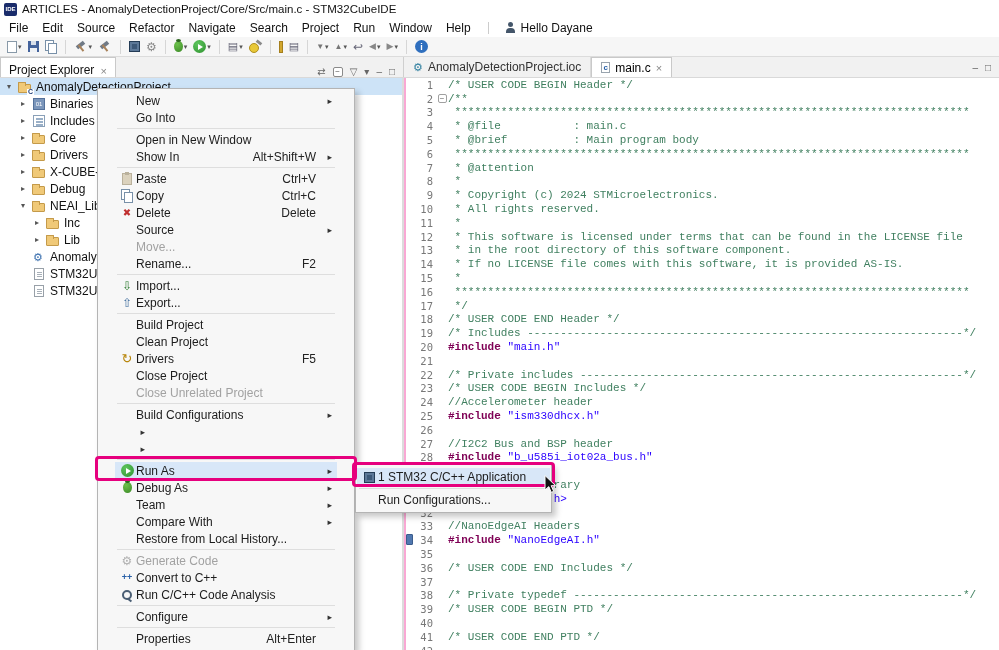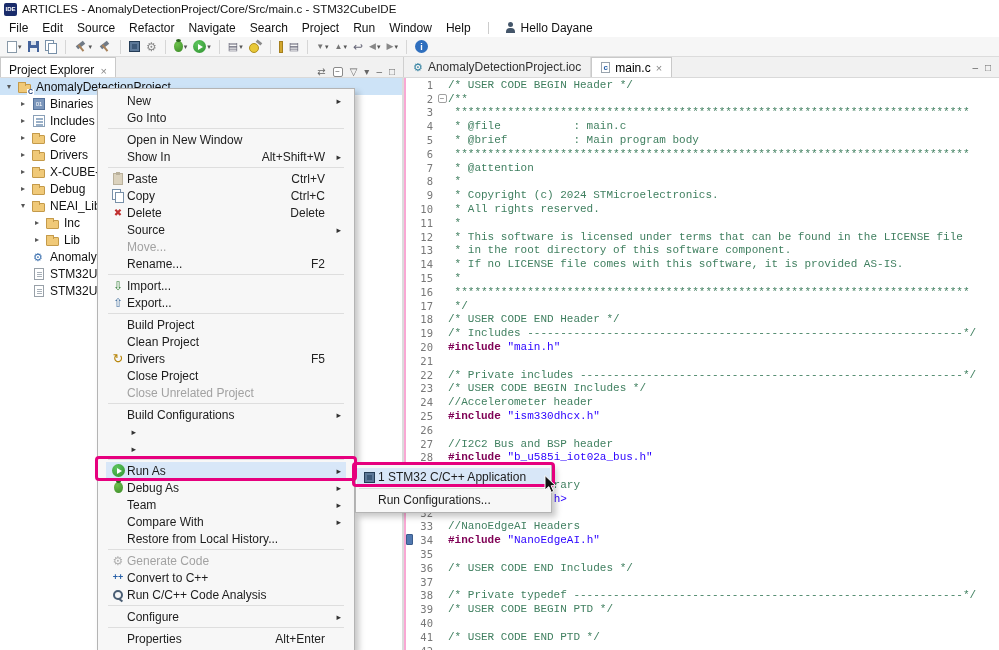--- a/index.html
+++ b/index.html
@@ -94,21 +94,21 @@
 .line-marker{position:absolute;left:0;top:1px;width:7px;height:11px;background:#5078b0;border:1px solid #3c5c8c;border-radius:1px}
 .ln-num{width:23px;flex:none;text-align:right;padding-right:3px;color:#787878;font-family:"DejaVu Sans Mono",monospace;font-size:10.5px}
 .ln-fold{width:12px;flex:none;display:flex;align-items:center;justify-content:center}
 .fold-box{width:9px;height:9px;border:1px solid #a0a0a0;border-radius:2px;background:#fff;color:#666;font-size:8px;line-height:7px;text-align:center}
 .ln-code{font-family:Liberation Mono, monospace;font-size:11px;white-space:pre}
 .sg-comment{color:#3F7F5F}
 .sg-pp{color:#7F0055;font-weight:bold}
 .sg-str{color:#2A00FF}
 
 
-.cm{position:absolute;left:97px;top:88px;width:258px;background:#f7f7f7;border:1px solid #b4b4b4;box-shadow:4px 4px 6px rgba(0,0,0,.22);padding:3px 8px;font-size:12px;z-index:20}
+.cm{position:absolute;left:97px;top:88px;width:258px;background:#f7f7f7;border:1px solid #b4b4b4;box-shadow:4px 4px 6px rgba(0,0,0,.22);padding:3px 17px;font-size:12px;z-index:20}
 .cm-item{height:17px;display:flex;align-items:center;padding:0 3px;color:#1c1c1c}
 .cm-item.selected{background:#d8e7f8}
 .cm-item.disabled{color:#a2a2a2}
 .cm-item.disabled .g-ic{color:#b0b0b0!important}
 .cm-ic{width:18px;flex:none;display:flex;align-items:center;justify-content:center}
 .cm-label{flex:1;white-space:nowrap}
 .cm-sc{color:#222;padding-right:7px;white-space:nowrap}
 .cm-ar{width:11px;flex:none;color:#333;font-size:9px;text-align:right;padding-right:2px}
 .cm-sep{height:1px;background:#dedede;margin:2px 2px}
 

